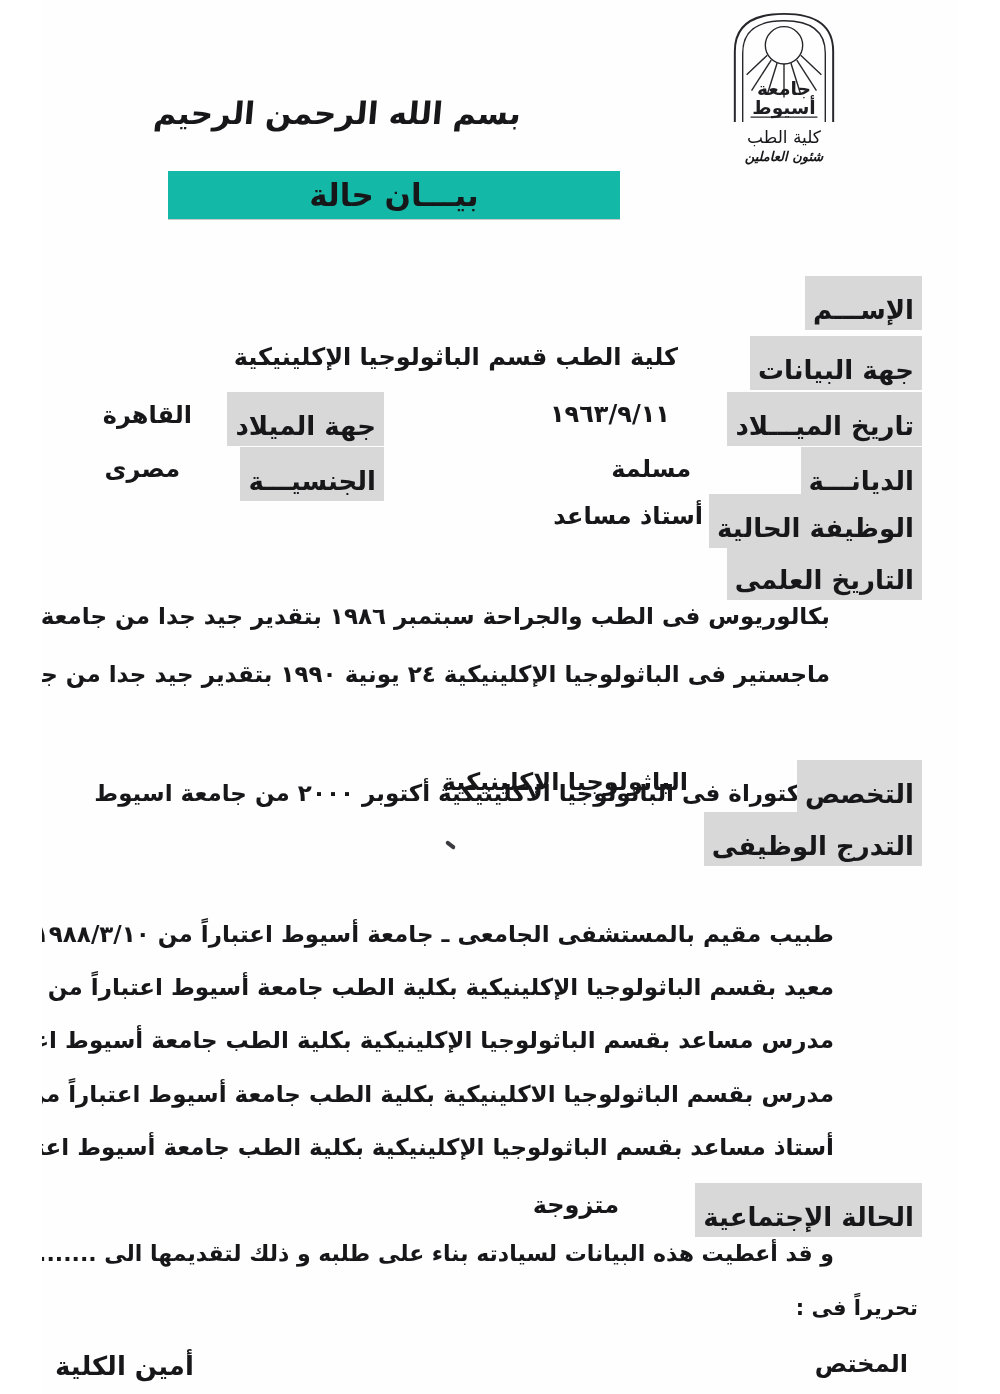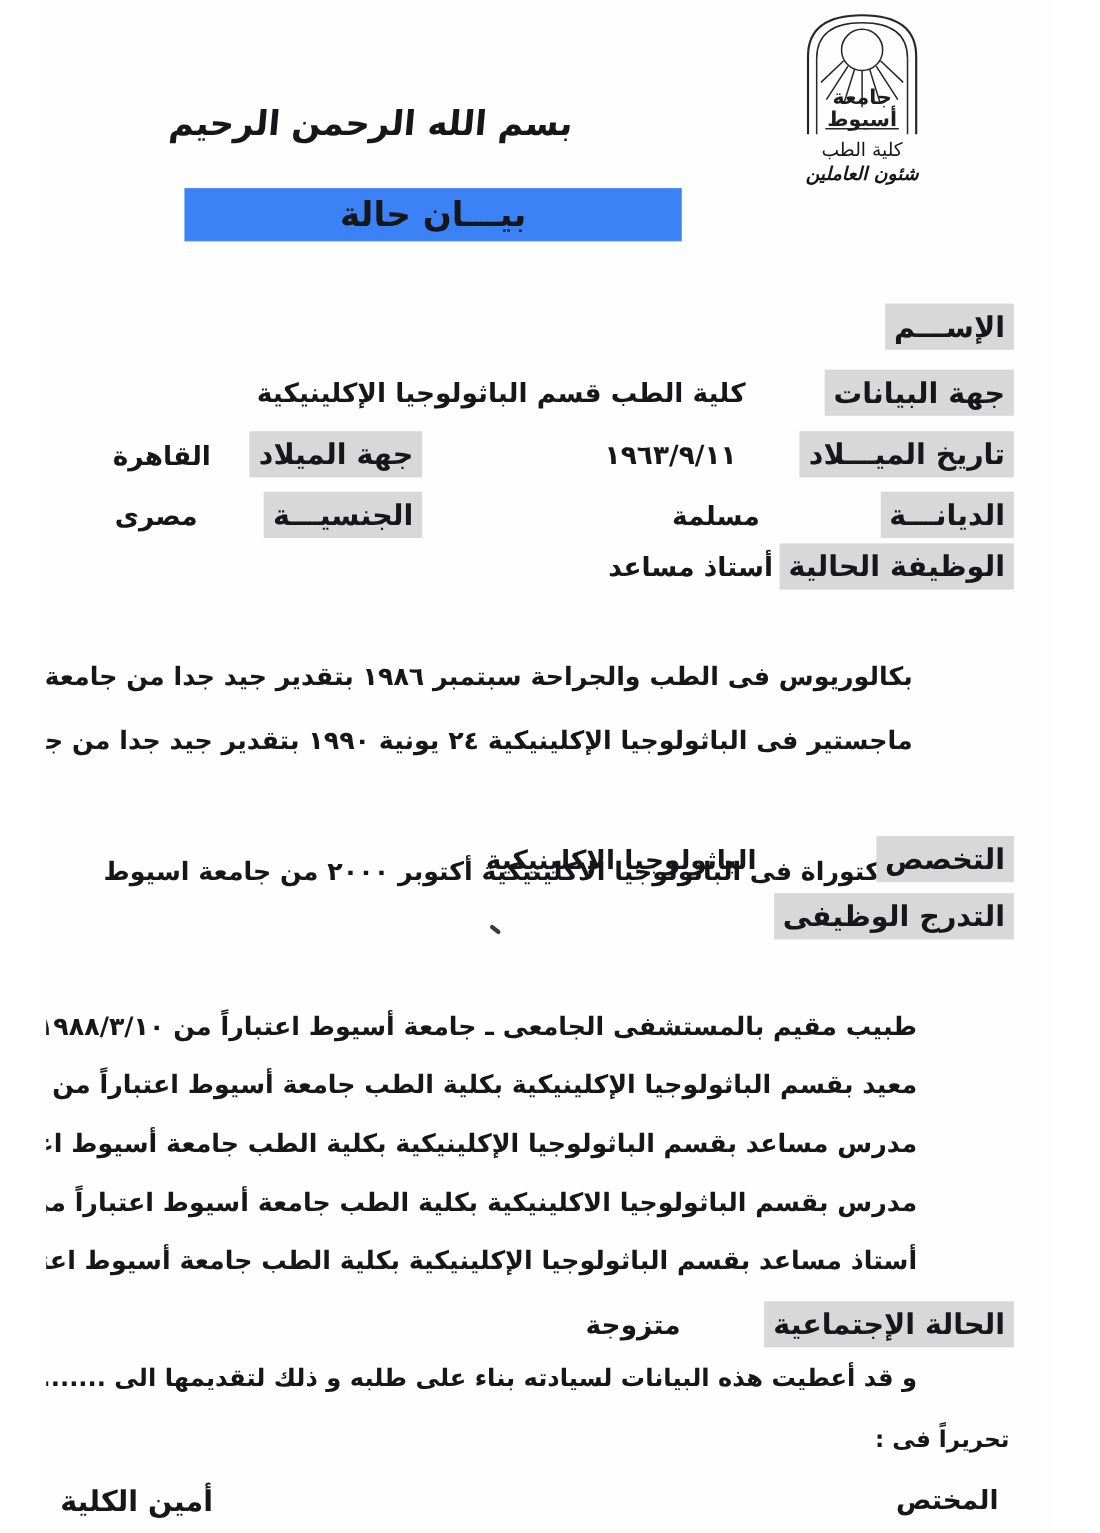--- a/index.html
+++ b/index.html
@@ -19,21 +19,21 @@
     direction: rtl;
     color: #17171a;
     overflow: hidden;
   }
   .abs {
     position: absolute;
     white-space: nowrap;
   }
   .hl {
     background: #d8d8d8;
-    padding: 8px 8px 4px 8px;
+    padding: 20px 8px 4px 8px;
   }
   .label {
     font-weight: 700;
     font-size: 26px;
     line-height: 1.15;
   }
   .value {
     font-weight: 700;
     font-size: 24px;
   }
@@ -41,42 +41,42 @@
     font-weight: 700;
     font-size: 23px;
   }
   .bismillah {
     font-weight: 700;
     font-size: 31px;
     transform: skewX(-5deg);
     letter-spacing: 1px;
   }
   .title-bar {
-    background: #3b82f6;
+    background: #14b8a6;
     width: 452px;
     height: 48px;
     text-align: center;
     font-weight: 700;
     font-size: 31px;
     line-height: 48px;
     box-shadow: 0 1px 0 #c9c9c9;
   }
   .logo-box {
     width: 136px;
     text-align: center;
   }
   .logo-line1 {
     font-weight: 400;
     font-size: 17px;
     margin-top: 1px;
   }
   .logo-line2 {
     font-weight: 700;
     font-style: italic;
-    font-size: 17px;
+    font-size: 13px;
     margin-top: 2px;
   }
   .statement {
     font-weight: 700;
     font-size: 22px;
   }
   .issued {
     font-weight: 700;
     font-size: 21px;
   }
@@ -140,20 +140,21 @@
   <div class="abs value" style="top:401px; right:766px;">القاهرة</div>
 
   <div class="abs label hl" style="top:447px; right:36px;">الديانـــة</div>
   <div class="abs value" style="top:455px; right:267px;">مسلمة</div>
   <div class="abs label hl" style="top:447px; right:574px;">الجنسيـــة</div>
   <div class="abs value" style="top:455px; right:778px;">مصرى</div>
 
   <div class="abs label hl" style="top:494px; right:36px;">الوظيفة الحالية</div>
   <div class="abs value" style="top:502px; right:255px;">أستاذ مساعد</div>
 
+  <div class="abs label hl" style="top:546px; right:36px;">التاريخ العلمى</div>
   <div class="abs body-line" style="top:603px; right:128px;">بكالوريوس فى الطب والجراحة سبتمبر ١٩٨٦ بتقدير جيد جدا من جامعة أسيوط</div>
   <div class="abs body-line" style="top:661px; right:128px;">ماجستير فى الباثولوجيا الإكلينيكية ٢٤ يونية ١٩٩٠ بتقدير جيد جدا من جامعة أسيوط</div>
   <div class="abs body-line" style="top:744px; right:128px;margin-top:36px;">الدكتوراة فى الباثولوجيا الاكلينيكية أكتوبر ٢٠٠٠ من جامعة اسيوط</div>
 
   <div class="abs label hl" style="top:760px; right:36px;">التخصص</div>
   <div class="abs value" style="top:768px; right:270px;">الباثولوجيا الإكلينيكية</div>
 
   <div class="abs label hl" style="top:812px; right:36px;">التدرج الوظيفى</div>
   <div class="abs stray" style="top:843px; right:502px;"></div>
   <div class="abs body-line" style="top:921px; right:124px;">طبيب مقيم بالمستشفى الجامعى ـ جامعة أسيوط اعتباراً من ١٩٨٨/٣/١٠</div>

